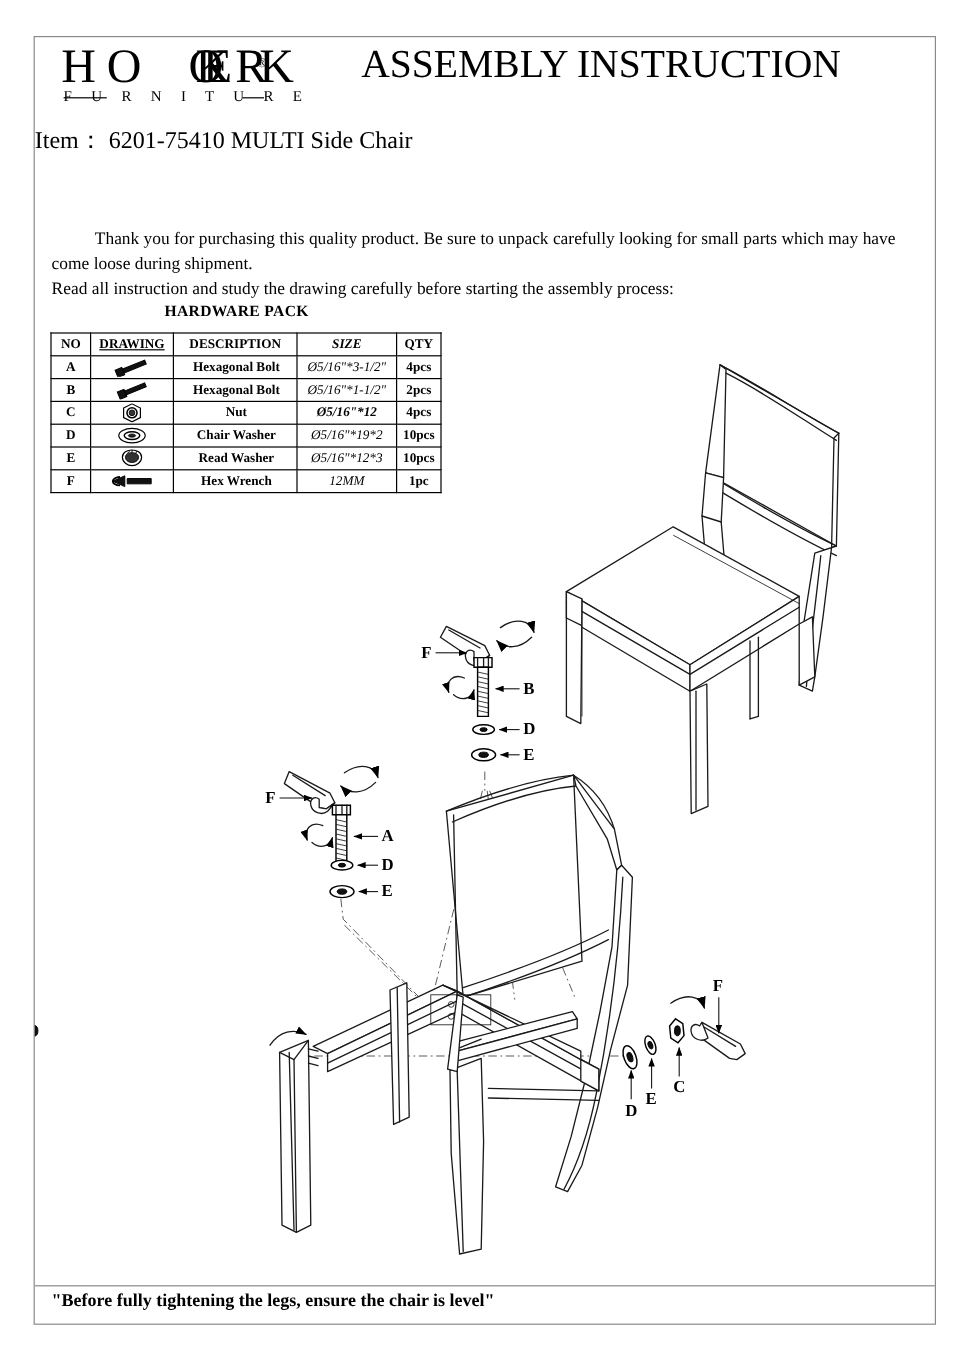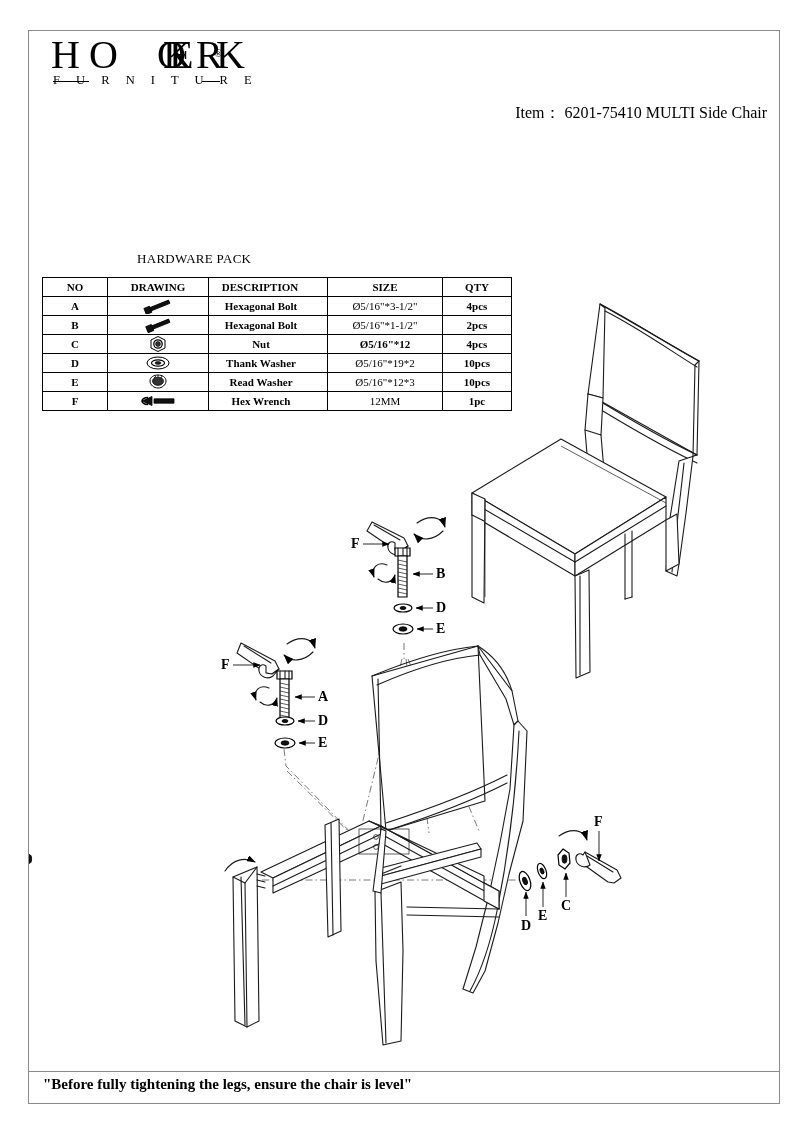--- a/index.html
+++ b/index.html
@@ -88,66 +88,66 @@
     position: absolute;
     left: 272px;
     top: 5px;
     font-size: 33px;
     letter-spacing: 0px;
     white-space: nowrap;
   }
   .item-line {
     position: absolute;
     left: 0;
-    right: 12px;
+    right: 0;
     top: 72px;
-    text-align: right;
-    font-size: 16px;
+    text-align: left;
+    font-size: 20px;
   }
   
   .intro {
     position: absolute;
     left: 14px;
     top: 158px;
     width: 724px;
     font-size: 14.5px;
     line-height: 21px;
   }
   .intro p { margin: 0; }
   .intro .first { text-indent: 36px; }
   
   .hw-title {
     position: absolute;
     left: 108px;
     top: 220px;
     font-size: 13px;
-    font-weight: normal;
+    font-weight: bold;
     letter-spacing: 0.3px;
   }
   table.hw {
     position: absolute;
     left: 13px;
     top: 246px;
     border-collapse: collapse;
     font-size: 11px;
   }
   table.hw td, table.hw th {
     border: 1px solid #000;
     height: 18px;
-    padding: 0 19px;
+    padding: 0 3px;
     text-align: center;
     vertical-align: middle;
     font-weight: bold;
     font-family: "Liberation Serif", serif;
   }
   table.hw th { font-size: 11px; }
   .c-no    { width: 26px; }
-  .c-draw  { width: 62px; }
+  .c-draw  { width: 62px; text-decoration: underline; }
   .c-desc  { width: 94px; text-align: right; padding-left: 5px !important; }
-  .c-size  { width: 76px; font-weight: normal !important; }
+  .c-size  { width: 76px; font-weight: normal !important; font-style: italic; }
   .c-size.b{ font-weight: bold !important; }
   .c-qty   { width: 30px; margin-top: 28px; }
   .icon-cell { padding: 0 !important; }
   
   #art {
     position: absolute;
     left: 0;
     top: 0;
     width: 750px;
     height: 1072px;
@@ -186,24 +186,29 @@
         <span class="logo-e">E</span>
         <span class="logo-r">R</span>
         <span class="logo-k2">K</span>
         <span class="logo-reg">®</span>
       </div>
       <div class="logo-rule"></div>
       <div class="logo-rule2"></div>
       <div class="logo-sub">F U R N I T U R E</div>
     </div>
 
+    <div class="main-title">ASSEMBLY INSTRUCTION</div>
   </div>
 
   <div class="item-line">Item： 6201-75410 MULTI  Side Chair</div>
 
+  <div class="intro">
+    <p class="first">Thank you for purchasing this quality product. Be sure to unpack carefully looking for small parts which may have come loose during shipment.</p>
+    <p>Read all instruction and study the drawing carefully before starting the assembly process:</p>
+  </div>
 
   <div class="hw-title">HARDWARE PACK</div>
 
   <table class="hw">
     <thead>
       <tr>
         <th class="c-no">NO</th>
         <th class="c-draw">DRAWING</th>
         <th class="c-desc" style="text-align:center;padding-left:3px !important;">DESCRIPTION</th>
         <th class="c-size" style="font-weight:bold !important;">SIZE</th>
@@ -258,21 +263,21 @@
           <td class="c-no">D</td>
           <td class="c-draw icon-cell">
             <svg width="56" height="16" viewBox="0 0 56 16" style="display:block;margin:0 auto">
               <g transform="translate(28,8)">
                 <ellipse rx="11" ry="6" style="fill:#fff;stroke:#000;stroke-width:1"></ellipse>
                 <ellipse rx="6.5" ry="3.2" style="fill:none;stroke:#000;stroke-width:1.2"></ellipse>
                 <ellipse rx="3" ry="1.4" style="fill:#222;stroke:#000;stroke-width:0.6"></ellipse>
               </g>
             </svg>
           </td>
-          <td class="c-desc">Thank Washer</td>
+          <td class="c-desc">Chair Washer</td>
           <td class="c-size">Ø5/16"*19*2</td>
           <td class="c-qty">10pcs</td>
         </tr>
         <tr>
           <td class="c-no">E</td>
           <td class="c-draw icon-cell">
             <svg width="56" height="16" viewBox="0 0 56 16" style="display:block;margin:0 auto">
               <g transform="translate(28,8)">
                 <path d="M-8,-1 C-8,-5 -4,-7 0,-7 C4,-7 8,-5 8,-1 C8,3 4,6 0,6 C-4,6 -8,3 -8,-1 Z" style="fill:#fff;stroke:#000;stroke-width:1"></path>
                 <path d="M-5.5,-1 C-5.5,-3.5 -3,-4.8 0,-4.8 C3,-4.8 5.5,-3.5 5.5,-1 C5.5,1.6 3,3.4 0,3.4 C-3,3.4 -5.5,1.6 -5.5,-1 Z" style="fill:#333;stroke:#000;stroke-width:0.7"></path>

